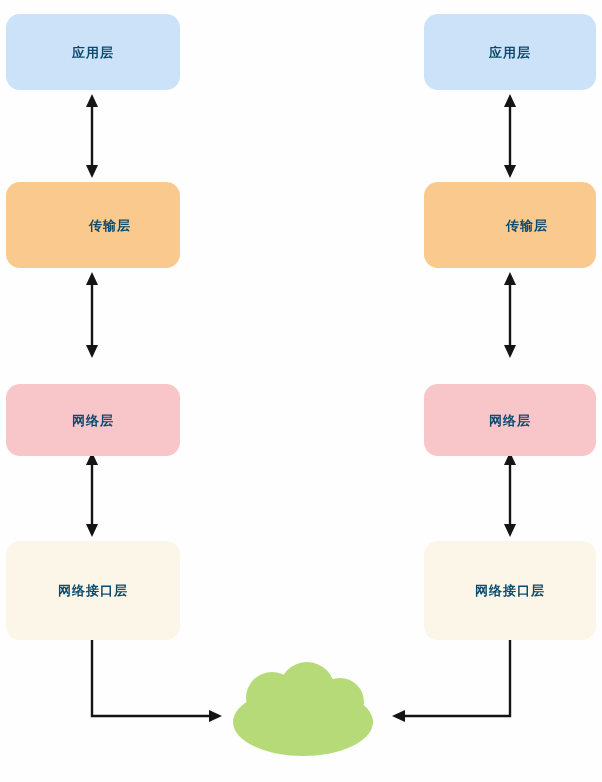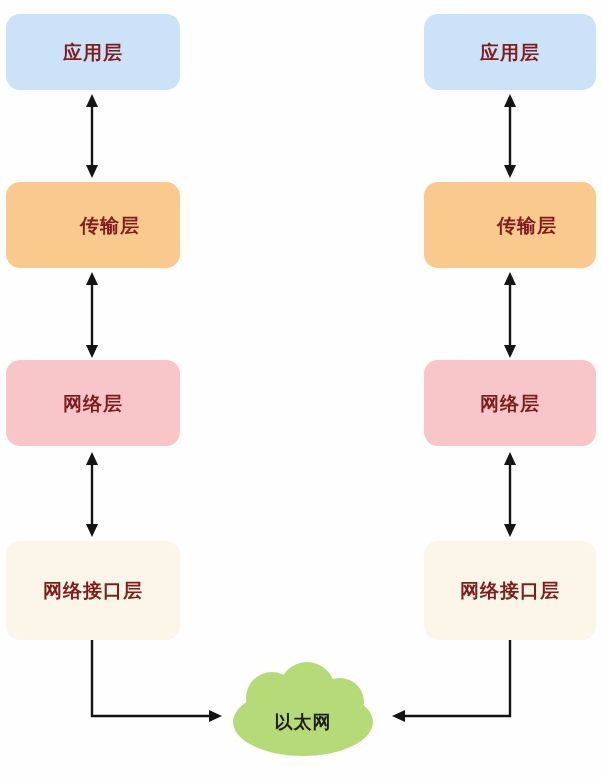--- a/index.html
+++ b/index.html
@@ -21,33 +21,33 @@
     width: 602px; height: 782px;
   }
   .layer-box {
     position: absolute;
     border-radius: 14px;
     display: flex;
     align-items: center;
     justify-content: center;
   }
   .layer-label {
-    font-size: 19px;
+    font-size: 13px;
     font-weight: 700;
-    color: #7f1d1d;
+    color: #0c4a6e;
     letter-spacing: 1px;
     line-height: 1;
     white-space: nowrap;
     text-align: right;
   }
   .col-left  { left: 6px;   width: 174px; }
   .col-right { left: 424px; width: 172px; }
   .row-1 { top: 14px;  height: 76px; }
   .row-2 { top: 182px; height: 86px; padding-left: 34px; }
-  .row-3 { top: 360px; height: 86px; }
+  .row-3 { top: 384px; height: 72px; }
   .row-4 { top: 541px; height: 99px; }
   .cloud-label {
     position: absolute;
     left: 233px;
     top: 710px;
     width: 140px;
     text-align: center;
     font-size: 18px;
     font-weight: 700;
     color: #1e1e1e;
@@ -120,15 +120,14 @@
   <div class="layer-box col-right row-2" style="background-color: rgb(249, 201, 142);">
     <span class="layer-label">传输层</span>
   </div>
   <div class="layer-box col-right row-3" style="background-color: rgb(248, 197, 201);">
     <span class="layer-label">网络层</span>
   </div>
   <div class="layer-box col-right row-4" style="background-color: rgb(251, 246, 232);">
     <span class="layer-label">网络接口层</span>
   </div>
 
-  <div class="cloud-label">以太网</div>
 
 </div>
 
 </body></html>

